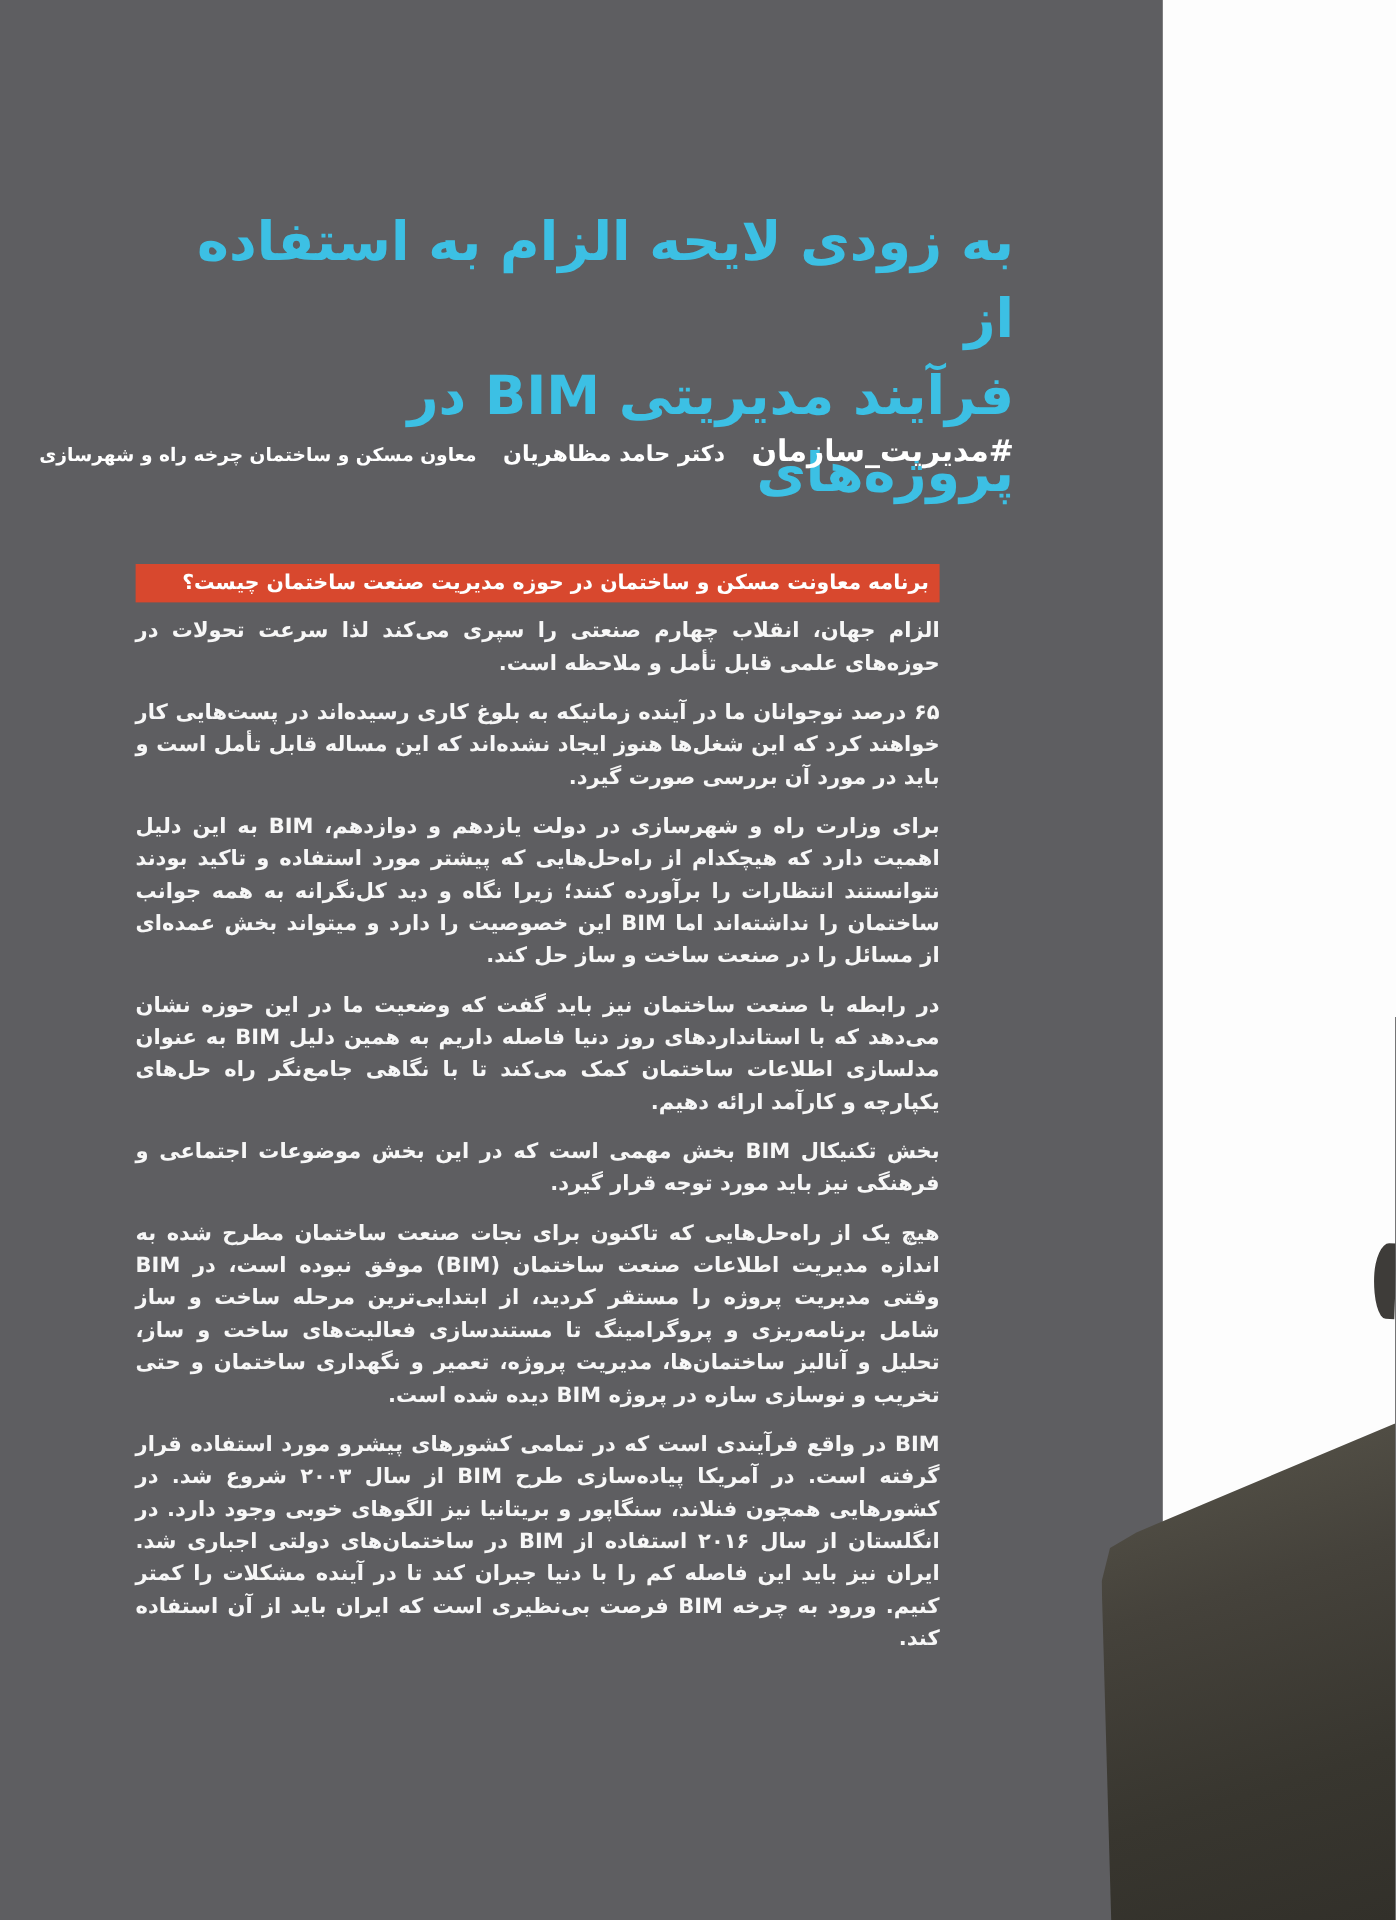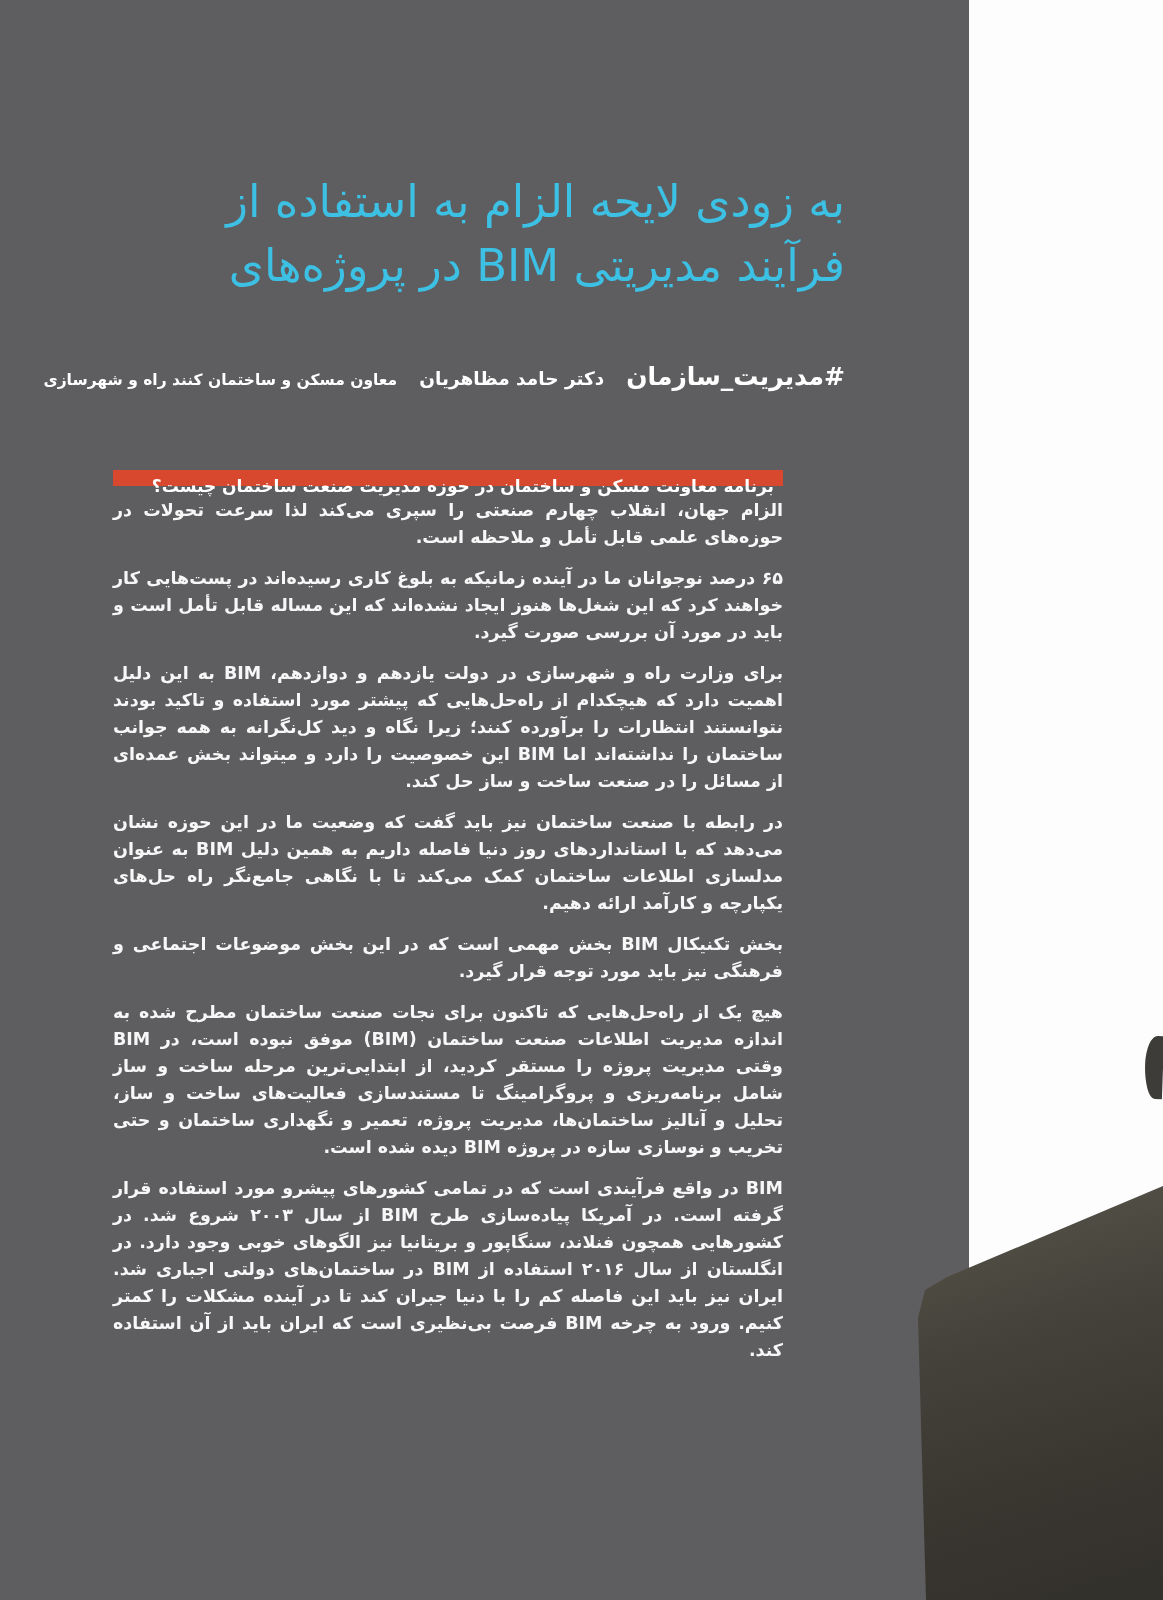--- a/index.html
+++ b/index.html
@@ -13,42 +13,42 @@
     direction:rtl;
   }
   .white-col{
     position:absolute;top:0;left:969px;width:194px;height:1600px;
     background:#fdfdfd;
   }
   
   .headline{
     position:absolute;top:140px;right:318px;left:121px;
     color:#3cc0e4;
-    font-weight:400;
+    font-weight:700;
     font-size:45px;line-height:64px;
     text-align:right;
   }
   
   .byline{
     position:absolute;top:352px;right:318px;left:90px;
     display:flex;flex-direction:row;justify-content:flex-start;align-items:baseline;
     gap:22px;
     color:#ffffff;
     white-space:nowrap;
   }
   .byline .hashtag{font-size:25px;font-weight:700;letter-spacing:0.5px;}
   .byline .author{font-size:18.5px;font-weight:700;margin-top:16px;}
   .byline .role{font-size:15.5px;font-weight:700;}
   
   .article{
     position:absolute;top:470px;right:380px;left:113px;
   }
   .qbar{
     background:#d8482e;
-    height:16px;line-height:32px;
+    height:32px;line-height:32px;
     padding:0 9px 0 6px;
     color:#ffffff;font-size:17px;font-weight:700;
     text-align:right;
     box-sizing:border-box;
   }
   .article p{
     margin:14px 0 0 0;
     color:#f7f7f7;
     font-size:17.5px;line-height:27px;font-weight:700;
     text-align:justify;
@@ -76,21 +76,21 @@
   <div class="white-col"></div>
 
   <h1 class="headline">
     <div>به زودی لایحه الزام به استفاده از</div>
     <div>فرآیند مدیریتی BIM در پروژه‌های</div>
   </h1>
 
   <div class="byline">
     <span class="hashtag">#مدیریت_سازمان</span>
     <span class="author">دکتر حامد مظاهریان</span>
-    <span class="role">معاون مسکن و ساختمان کنند راه و شهرسازی</span>
+    <span class="role">معاون مسکن و ساختمان چرخه راه و شهرسازی</span>
   </div>
 
   <div class="article">
     <div class="qbar">برنامه معاونت مسکن و ساختمان در حوزه مدیریت صنعت ساختمان چیست؟</div>
     <p>الزام جهان، انقلاب چهارم صنعتی را سپری می‌کند لذا سرعت تحولات در حوزه‌های علمی قابل تأمل و ملاحظه است.</p>
     <p>۶۵ درصد نوجوانان ما در آینده زمانیکه به بلوغ کاری رسیده‌اند در پست‌هایی کار خواهند کرد که این شغل‌ها هنوز ایجاد نشده‌اند که این مساله قابل تأمل است و باید در مورد آن بررسی صورت گیرد.</p>
     <p>برای وزارت راه و شهرسازی در دولت یازدهم و دوازدهم، BIM به این دلیل اهمیت دارد که هیچکدام از راه‌حل‌هایی که پیشتر مورد استفاده و تاکید بودند نتوانستند انتظارات را برآورده کنند؛ زیرا نگاه و دید کل‌نگرانه به همه جوانب ساختمان را نداشته‌اند اما BIM این خصوصیت را دارد و میتواند بخش عمده‌ای از مسائل را در صنعت ساخت و ساز حل کند.</p>
     <p>در رابطه با صنعت ساختمان نیز باید گفت که وضعیت ما در این حوزه نشان می‌دهد که با استانداردهای روز دنیا فاصله داریم به همین دلیل BIM به عنوان مدلسازی اطلاعات ساختمان کمک می‌کند تا با نگاهی جامع‌نگر راه حل‌های یکپارچه و کارآمد ارائه دهیم.</p>
     <p>بخش تکنیکال BIM بخش مهمی است که در این بخش موضوعات اجتماعی و فرهنگی نیز باید مورد توجه قرار گیرد.</p>
     <p>هیچ یک از راه‌حل‌هایی که تاکنون برای نجات صنعت ساختمان مطرح شده به اندازه مدیریت اطلاعات صنعت ساختمان (BIM) موفق نبوده است، در BIM وقتی مدیریت پروژه را مستقر کردید، از ابتدایی‌ترین مرحله ساخت و ساز شامل برنامه‌ریزی و پروگرامینگ تا مستندسازی فعالیت‌های ساخت و ساز، تحلیل و آنالیز ساختمان‌ها، مدیریت پروژه، تعمیر و نگهداری ساختمان و حتی تخریب و نوسازی سازه در پروژه BIM دیده شده است.</p>

